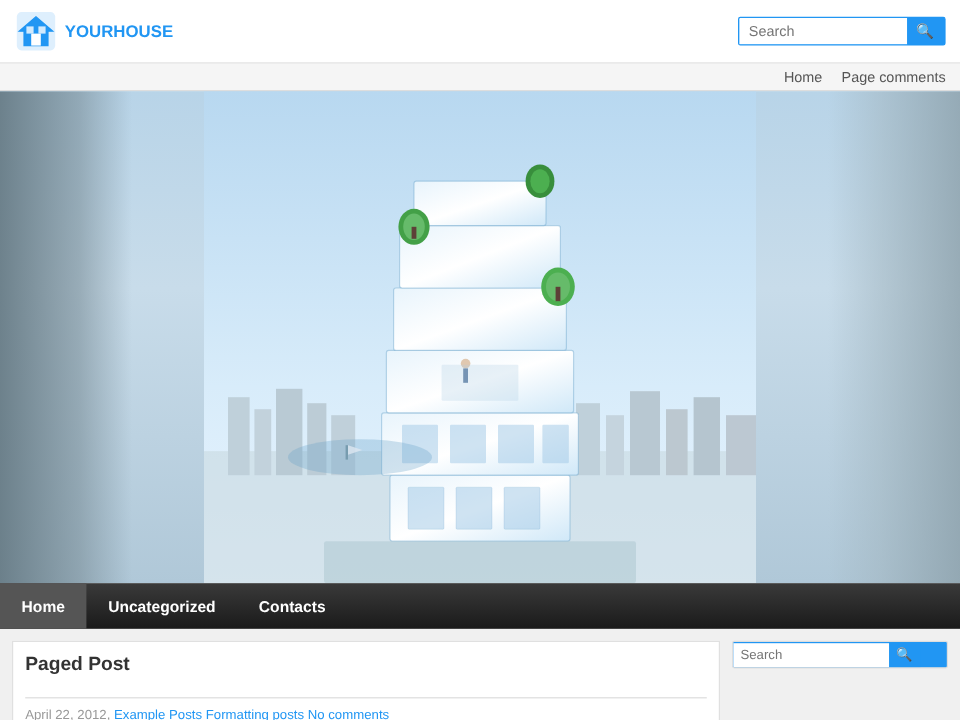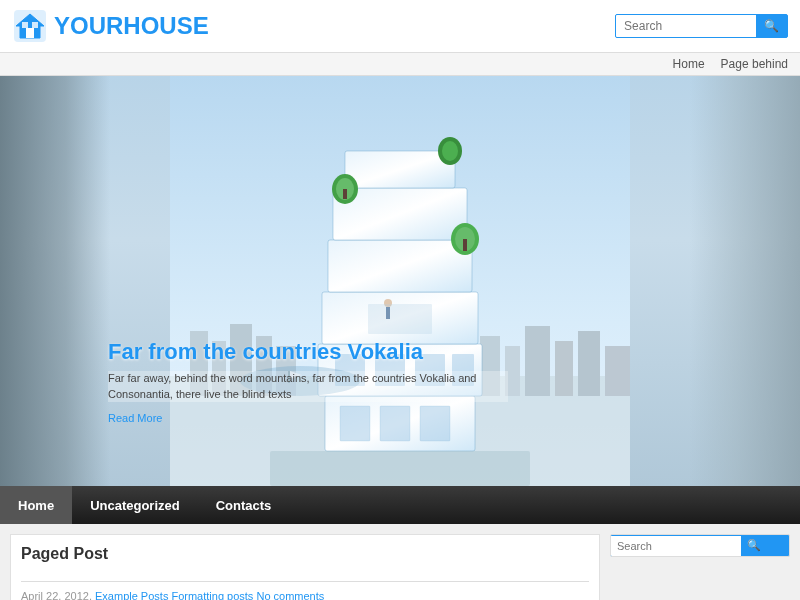--- a/index.html
+++ b/index.html
@@ -23,21 +23,21 @@
     #logo {
       display: flex;
       align-items: center;
       gap: 6px;
     }
     #logo-icon {
       width: 36px;
       height: 36px;
     }
     #logo-text {
-      font-size: 24px;
+      font-size: 14px;
       font-weight: bold;
       color: #333;
     }
     #logo-text span {
       color: #2196F3;
     }
     #header-search {
       display: flex;
       align-items: center;
       border: 1px solid #2196F3;
@@ -282,21 +282,21 @@
     </div>
   </div>
   <div id="header-search">
     <input type="text" placeholder="Search" style="">
     <button>🔍</button>
   </div>
 </div>
 
 <div id="top-nav">
   <a href="#">Home</a>
-  <a href="#">Page behind</a>
+  <a href="#">Page comments</a>
 </div>
 
 <div id="hero">
 
   <div class="side-bg left-bg"></div>
   <div class="side-bg right-bg"></div>
 
   <svg id="building-svg" viewBox="0 0 460 410" xmlns="http://www.w3.org/2000/svg">
 
     <defs>
@@ -373,25 +373,20 @@
     <rect x="198" y="228" width="64" height="30" rx="1" fill="rgba(180,210,230,0.3)"></rect>
 
     <rect x="100" y="375" width="260" height="35" fill="rgba(160,190,200,0.4)" rx="2"></rect>
 
     <ellipse cx="130" cy="305" rx="60" ry="15" fill="rgba(100,160,200,0.3)"></ellipse>
 
     <rect x="118" y="295" width="2" height="12" fill="rgba(100,140,160,0.7)"></rect>
     <polygon points="120,295 132,299 120,303" fill="rgba(220,230,240,0.8)"></polygon>
   </svg>
 
-  <div id="hero-overlay">
-    <div id="hero-title">Far from the countries Vokalia</div>
-    <div id="hero-subtitle">Far far away, behind the word mountains, far from the countries Vokalia and Consonantia, there live the blind texts</div>
-    <a href="#" id="hero-readmore">Read More</a>
-  </div>
 </div>
 
 <div id="main-nav">
   <a class="nav-item home" href="#">Home</a>
   <a class="nav-item" href="#">Uncategorized</a>
   <a class="nav-item" href="#">Contacts</a>
 </div>
 
 <div id="content-area">
 

